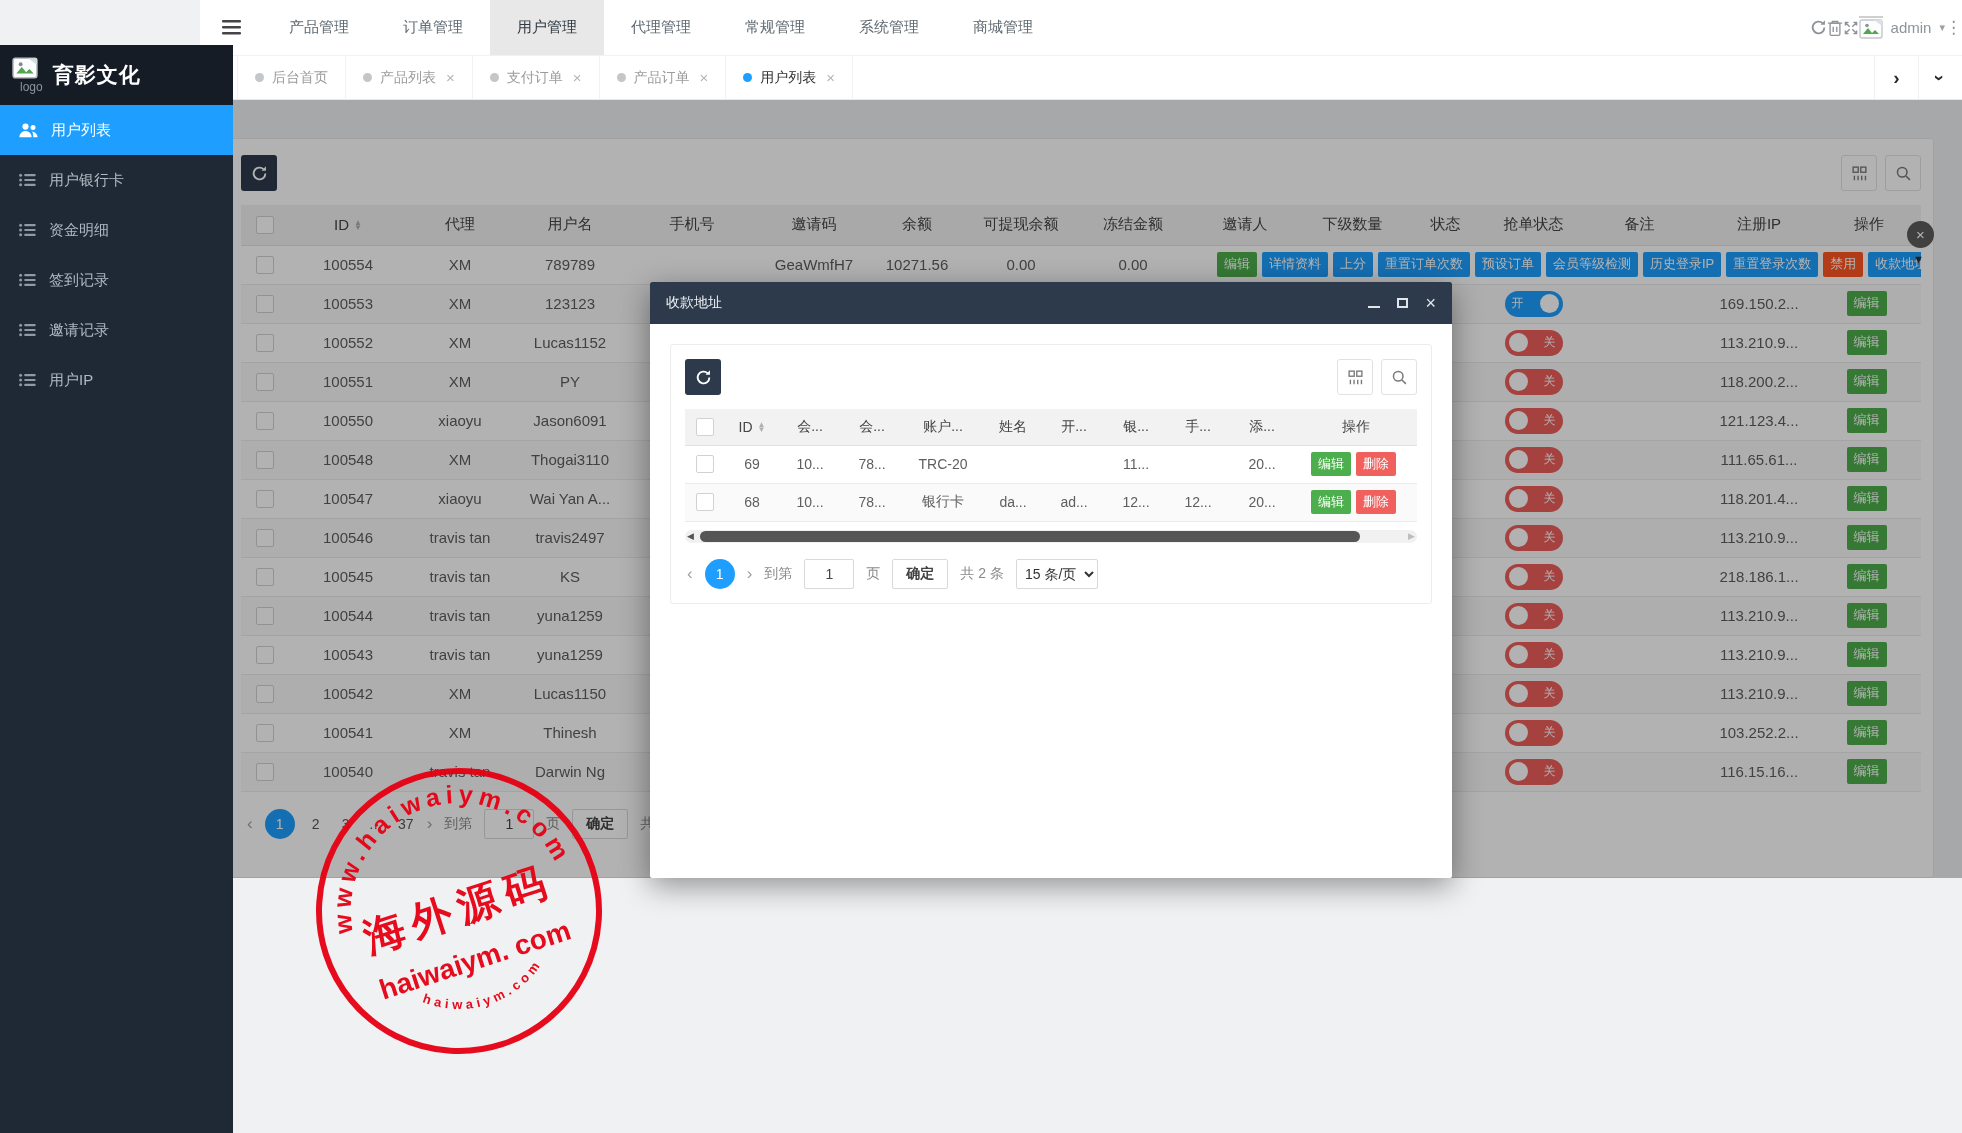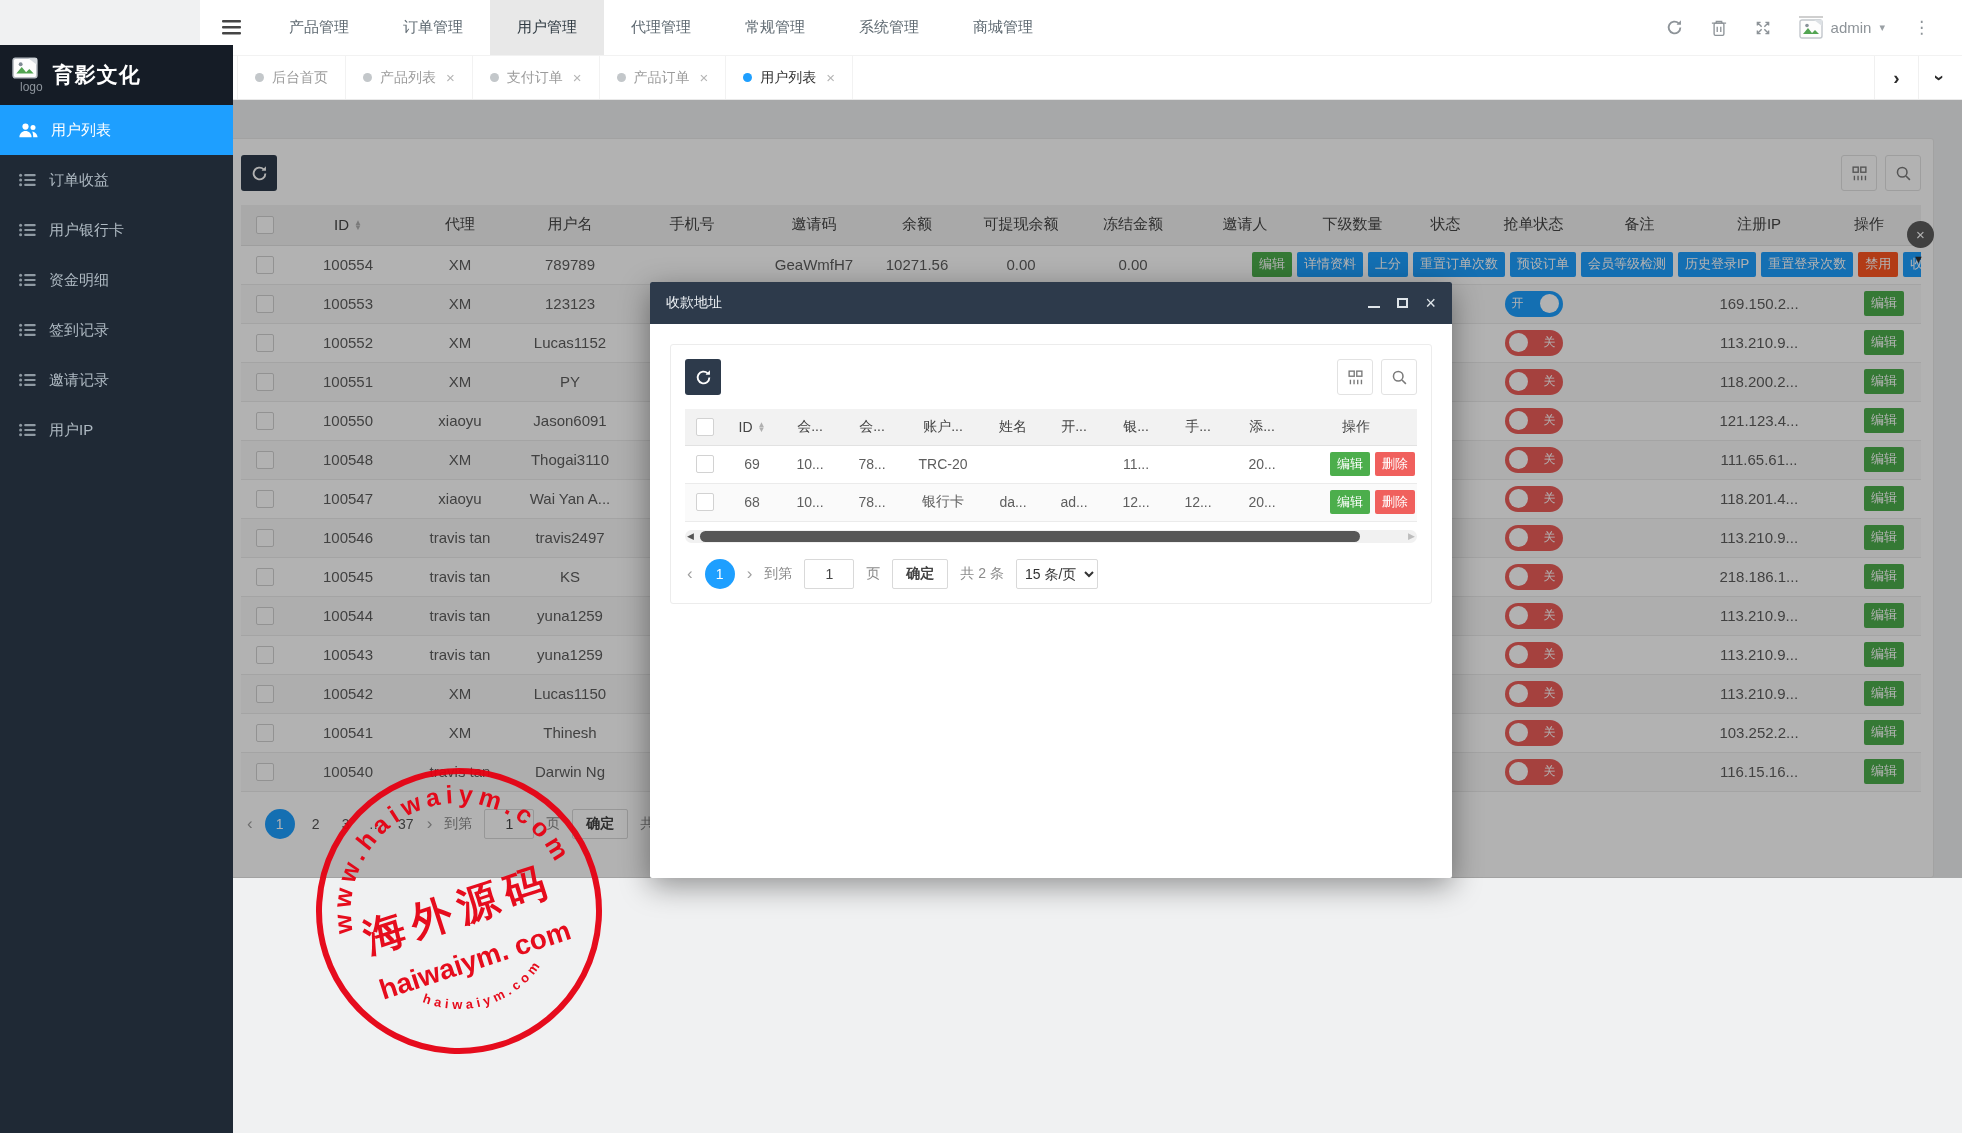--- a/index.html
+++ b/index.html
@@ -22,21 +22,21 @@
   .side-nav{padding-top:0;}
   .side-item{height:50px; display:flex; align-items:center; gap:13px; padding:0 19px; color:#aeb9c2; font-size:15px; cursor:pointer;}
   .side-item.active{background:var(--accent); color:#fff;}
   .copyright{position:absolute; left:14px; bottom:16px; color:#e3e7ea; font-size:13px;}
   
   .topbar{position:absolute; left:200px; top:0; right:0; height:56px; background:#fff; display:flex; align-items:stretch; z-index:20; border-bottom:1px solid #f2f2f2;}
   .burger{width:62px; display:flex; align-items:center; justify-content:center; cursor:pointer;}
   .topnav{display:flex;}
   .nav-item{padding:0 27px; display:flex; align-items:center; font-size:15px; color:#5f6a72; cursor:pointer;}
   .nav-item.active{background:#e8e8e8; color:#2f3a42; font-weight:normal;}
-  .topbar-right{margin-left:auto; display:flex; align-items:center; gap:28px; padding-right:32px; color:#8d9398;}
+  .topbar-right{margin-left:auto; display:flex; align-items:center; padding-right:0; color:#8d9398;}
   .tb-icon{cursor:pointer; display:flex; align-items:center;}
   .admin-wrap{display:flex; align-items:center; gap:8px; cursor:pointer;}
   .avatar-broken{border-top:2px solid #cfcfcf; padding-top:1px; display:flex;}
   .admin-name{color:#8d9398; font-size:15px;}
   .caret{font-size:11px; color:#9aa0a5;}
   .dots{font-size:17px; color:#8d9398; cursor:pointer;}
   
   .tabsbar{position:absolute; left:200px; top:56px; right:0; height:44px; background:#fff; border-bottom:1px solid #e9e9e9; display:flex; align-items:stretch; z-index:20;}
   .tab-scroll{width:38px; display:flex; align-items:center; justify-content:center; border-right:1px solid #f0f0f0; color:#2b2b2b; font-size:19px; font-weight:bold; cursor:pointer;}
   .tabs{display:flex;}
@@ -57,21 +57,21 @@
   .tool-btn{width:36px; height:36px; border:1px solid #e2e2e2; background:#fff; border-radius:3px; display:flex; align-items:center; justify-content:center; cursor:pointer;}
   table.grid{width:100%; border-collapse:collapse; table-layout:fixed; font-size:15px; color:#5e5e5e;}
   .grid th{background:#f2f2f2; font-weight:normal; color:#454545; height:40px; border-bottom:1px solid #e2e2e2; text-align:center; white-space:nowrap; overflow:hidden;}
   .grid td{height:39px; border-bottom:1px solid #ebebeb; text-align:center; white-space:nowrap; overflow:hidden;}
   .grid tbody tr:nth-child(even){background:#fafafa;}
   .checkbox{display:inline-block; width:18px; height:18px; border:1px solid #d2d2d2; border-radius:2px; background:#fff; vertical-align:middle; cursor:pointer;}
   .sort{display:inline-flex; flex-direction:column; margin-left:5px; vertical-align:middle; line-height:0.62; cursor:pointer;}
   .sort i{font-style:normal; font-size:8px; color:#b0b0b0;}
   .actions-cell{text-align:left !important; padding-left:30px;}
   .btn{display:inline-block; border-radius:2px; color:#fff; font-size:13px; padding:4px 7px; margin-right:5px; cursor:pointer; white-space:nowrap; line-height:1.25;}
-  .btn.blue{background:var(--accent);} .btn.green{background:var(--green);margin-left:35px;}
+  .btn.blue{background:var(--accent);} .btn.green{background:var(--green);}
   .btn.red{background:var(--danger);font-family:Liberation Serif, serif;} .btn.del{background:var(--del-red);}
   .switch{display:inline-flex; align-items:center; justify-content:space-between; width:58px; height:26px; border-radius:14px; padding:0 4px; cursor:pointer; vertical-align:middle;}
   .switch.on{background:var(--accent);} .switch.off{background:var(--soft-red);}
   .switch b{color:#fff; font-size:12px; font-weight:normal; padding:0 3px;}
   .knob{width:19px; height:19px; border-radius:50%; background:#fff;}
   .pagination{display:flex; align-items:center; gap:12px; padding:17px 6px; font-size:14px; color:#666;}
   .pg-nav{color:#9f9f9f; font-size:17px; cursor:pointer;}
   .pg-num{min-width:18px; text-align:center; color:#555; cursor:pointer;}
   .pg-cur{width:30px; height:30px; border-radius:50%; background:var(--accent); color:#fff; display:flex; align-items:center; justify-content:center; cursor:pointer;}
   .pg-text{color:#8a8a8a;}
@@ -123,33 +123,20 @@
       <div class="side-item active">
         <svg width="19" height="15" viewBox="0 0 19 15">
           <g fill="#fff">
             <circle cx="6.5" cy="3.6" r="3.1"></circle>
             <path d="M.4 14.2c0-3.4 2.8-6.1 6.1-6.1s6.1 2.7 6.1 6.1z"></path>
             <circle cx="14" cy="4.4" r="2.5"></circle>
             <path d="M13.2 8.4c2.9.4 5.2 2.8 5.4 5.8h-4.4c0-2.2-.3-4.3-1-5.8z"></path>
           </g>
         </svg>
         <span>用户列表</span>
-      </div>
-      <div class="side-item">
-        <svg width="17" height="14" viewBox="0 0 17 14">
-          <g fill="#8f9aa3">
-            <circle cx="1.6" cy="2.2" r="1.5"></circle>
-            <rect x="5.2" y="1.1" width="11.5" height="2.2" rx="1"></rect>
-            <circle cx="1.6" cy="7" r="1.5"></circle>
-            <rect x="5.2" y="5.9" width="11.5" height="2.2" rx="1"></rect>
-            <circle cx="1.6" cy="11.8" r="1.5"></circle>
-            <rect x="5.2" y="10.7" width="11.5" height="2.2" rx="1"></rect>
-          </g>
-        </svg>
-        <span>订单收益</span>
       </div>
       <div class="side-item">
         <svg width="17" height="14" viewBox="0 0 17 14">
           <g fill="#8f9aa3">
             <circle cx="1.6" cy="2.2" r="1.5"></circle>
             <rect x="5.2" y="1.1" width="11.5" height="2.2" rx="1"></rect>
             <circle cx="1.6" cy="7" r="1.5"></circle>
             <rect x="5.2" y="5.9" width="11.5" height="2.2" rx="1"></rect>
             <circle cx="1.6" cy="11.8" r="1.5"></circle>
             <rect x="5.2" y="10.7" width="11.5" height="2.2" rx="1"></rect>

